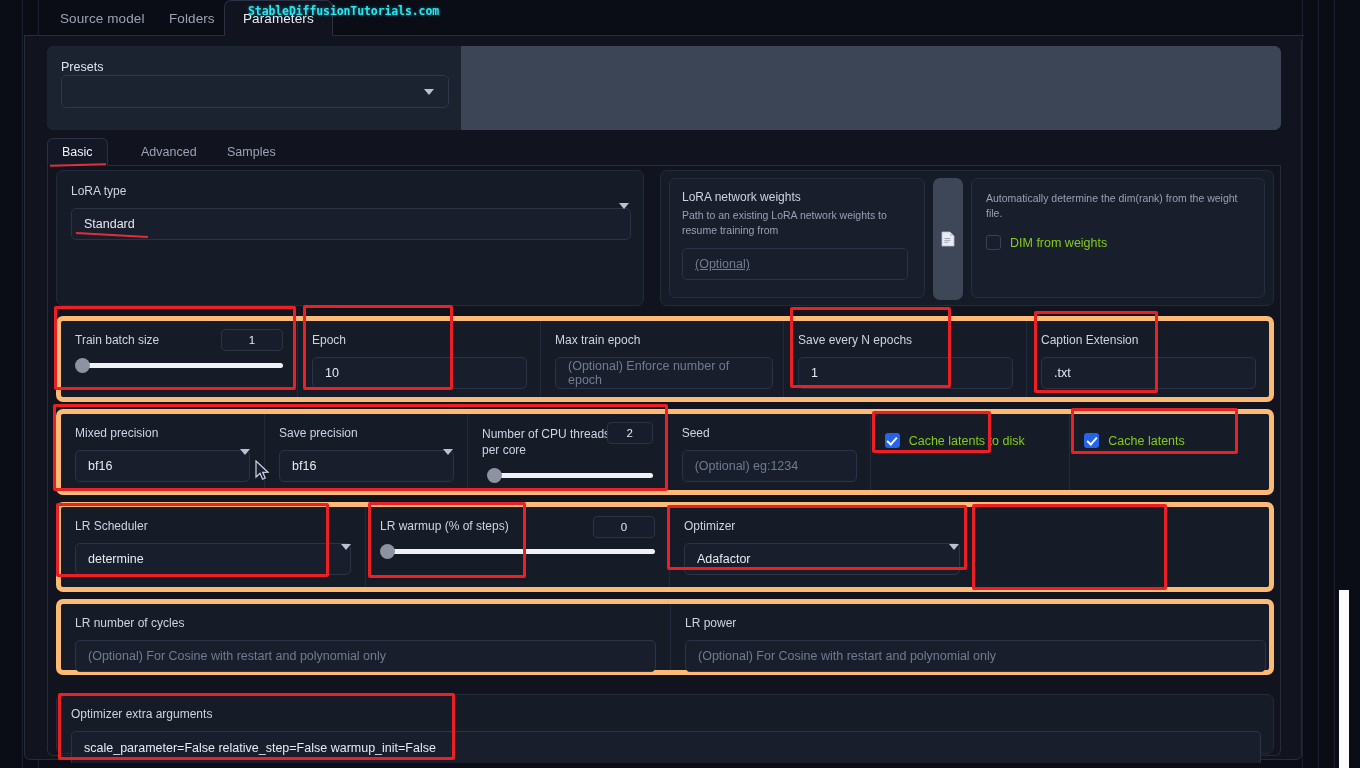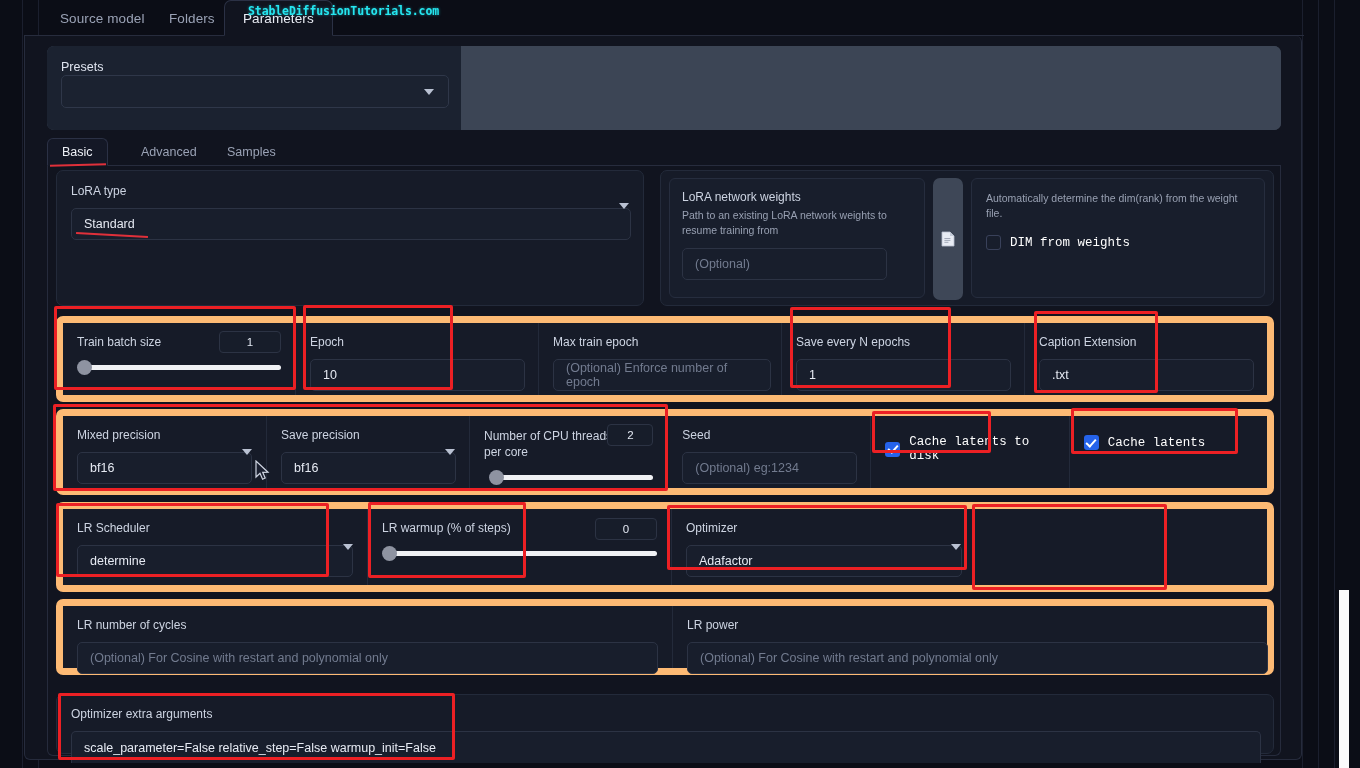--- a/index.html
+++ b/index.html
@@ -78,21 +78,21 @@
   #itab0 { left: 0px; }
   #itab1 { left: 80px; }
   #itab2 { left: 166px; }
 
   
   .form { position: absolute; left: 22px; top: 130px; width: 1234px; height: 590px;
     border: 1px solid #262b3c; border-top: none; border-radius: 0 0 6px 6px; background: #11141f; }
 
   .row { position: absolute; left: 0; width: 1234px; display: flex; }
   .card { background: #161b28; border: 1px solid #232a3a; border-radius: 7px; position: relative; }
-  .group { position: relative; background: #161b28; border: 7px solid #fdba74; border-radius: 7px; display: flex; }
+  .group { position: relative; background: #161b28; border: 5px solid #fdba74; border-radius: 7px; display: flex; }
   .cell { position: relative; padding: 12px 14px 0 14px; }
   .cell + .cell { border-left: 1px solid #232a3a; }
 
   .flabel { font-size: 12px; color: #cdd4e2; margin-bottom: 10px; display:block; }
   .fdesc { font-size: 10.5px; color: #98a0b2; line-height: 1.45; margin: -6px 0 10px 0; }
 
   .input {
     height: 32px; border: 1px solid #2c3344; border-radius: 5px; background: #181e2c;
     display: flex; align-items: center; padding: 0 12px; font-size: 12.5px; color: #e6eaf3;
   }
@@ -111,21 +111,21 @@
   .slider .track { position: absolute; left: 6px; right: 0; top: 6px; height: 5px; border-radius: 3px; background: #f0f1f4; }
   .slider .knob { position: absolute; left: 0px; top: 1px; width: 15px; height: 15px; border-radius: 50%; background: #8e93a1; }
 
   
   .checkrow { display: flex; align-items: center; gap: 9px; }
   .cbox { width: 15px; height: 15px; border-radius: 3px; background: #2563eb; position: relative; flex: none; }
   .cbox::after { content: ""; position: absolute; left: 4.5px; top: 1.5px; width: 4px; height: 8px;
     border: solid #fff; border-width: 0 2px 2px 0; transform: rotate(42deg); }
   .cbox.off { background: transparent; border: 1px solid #39415a; }
   .cbox.off::after { display: none; }
-  .cblabel { font-size: 12.5px; color: #ffffff; font-family: Liberation Mono, monospace; }
+  .cblabel { font-size: 12.5px; color: #84cc16; }
 
   
   .filebtn { width: 30px; height: 122px; border-radius: 7px; background: #3e4757;
     display: flex; align-items: center; justify-content: center; flex: none; }
 
   
   .annot { position: absolute; border: 3px solid #ec2024; border-radius: 2px; pointer-events: none; }
   .ul { position: absolute; height: 0; border-top: 2.5px solid #e0303a; pointer-events: none; }
 
   
@@ -180,21 +180,21 @@
               <span>Standard</span>
               <span class="caret"></span>
             </div>
           </div>
         </div>
 
         <div class="card" style="position:absolute; left:612px; top:0; width:614px; height:136px; display:flex; padding:7px 8px; gap:8px;">
           <div style="width:256px; background:#181e2c; border:1px solid #262d3e; border-radius:6px; padding:11px 12px 0 12px;">
             <span class="flabel" style="margin-bottom:4px;">LoRA network weights</span>
             <div class="fdesc" style="margin:0 0 10px 0;">Path to an existing LoRA network weights to resume training from</div>
-            <div class="input ph" style="width:205px;">(Optional)</div>
+            <div class="input ph" style="width:226px;text-decoration:underline;">(Optional)</div>
           </div>
 
           <div class="filebtn">
             <svg width="14" height="16" viewBox="0 0 14 16">
               <path d="M1 1h8l4 4v10H1z" fill="#e8ecf4" stroke="#b9c0cf" stroke-width="0.8"></path>
               <path d="M9 1v4h4" fill="#c4cbd8"></path>
               <path d="M3.4 7.5h6M3.4 9.4h6M3.4 11.3h4" stroke="#8f97a8" stroke-width="0.8"></path>
             </svg>
           </div>
 

